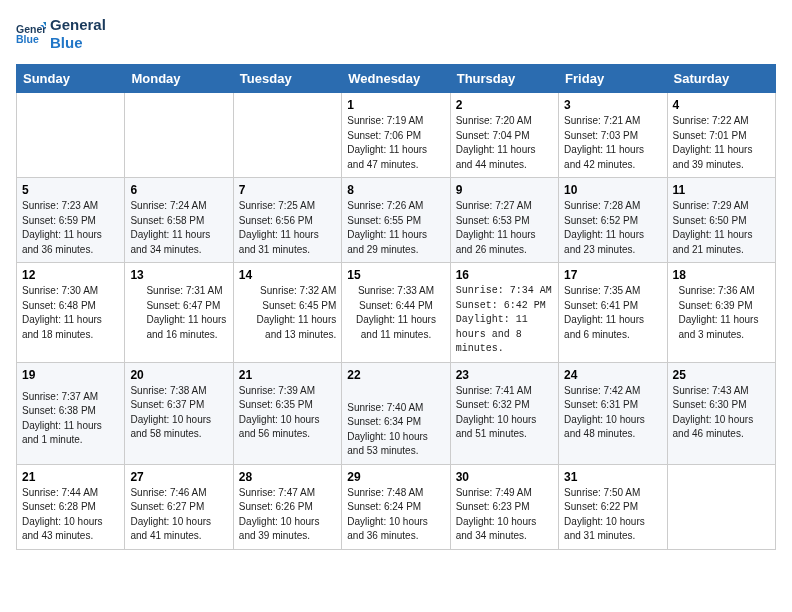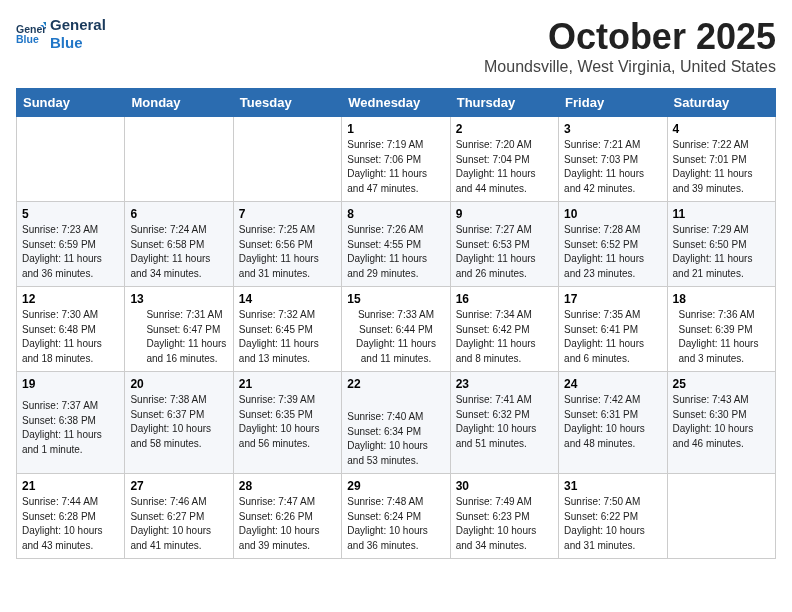--- a/index.html
+++ b/index.html
@@ -88,24 +88,20 @@
       <text x="0" y="18" font-size="14" font-weight="bold" fill="#1a3a5c">General</text>
       <text x="0" y="32" font-size="14" font-weight="bold" fill="#2176c7">Blue</text>
       <polygon points="32,8 40,14 36,8" fill="#2176c7"></polygon>
       <polygon points="36,4 40,10 40,4" fill="#1a7abf"></polygon>
     </svg>
     <div style="line-height:1.2;">
       <div style="font-size:15px;font-weight:bold;color:#1a3a5c;">General</div>
       <div style="font-size:15px;font-weight:bold;color:#2176c7;">Blue</div>
     </div>
   </div>
-  <div class="title-block">
-    <div class="month-title">October 2025</div>
-    <div class="location">Moundsville, West Virginia, United States</div>
-  </div>
 </div>
 
 <table>
   <thead>
     <tr>
     <th>Sunday</th>
         <th>Monday</th>
         <th>Tuesday</th>
         <th>Wednesday</th>
         <th>Thursday</th>
@@ -158,21 +154,21 @@
         </td>
         <td>
           <div class="day-num">7</div>
           <div class="day-info" style="white-space: pre-line;">Sunrise: 7:25 AM
 Sunset: 6:56 PM
 Daylight: 11 hours and 31 minutes.</div>
         </td>
         <td>
           <div class="day-num">8</div>
           <div class="day-info" style="white-space: pre-line;">Sunrise: 7:26 AM
-Sunset: 4:55 PM
+Sunset: 6:55 PM
 Daylight: 11 hours and 29 minutes.</div>
         </td>
         <td>
           <div class="day-num">9</div>
           <div class="day-info" style="white-space: pre-line;">Sunrise: 7:27 AM
 Sunset: 6:53 PM
 Daylight: 11 hours and 26 minutes.</div>
         </td>
         <td>
           <div class="day-num">10</div>
@@ -195,33 +191,33 @@
 Daylight: 11 hours and 18 minutes.</div>
         </td>
         <td>
           <div class="day-num">13</div>
           <div class="day-info" style="white-space: pre-line; margin-left: 16px;">Sunrise: 7:31 AM
 Sunset: 6:47 PM
 Daylight: 11 hours and 16 minutes.</div>
         </td>
         <td>
           <div class="day-num">14</div>
-          <div class="day-info" style="white-space: pre-line;">Sunrise: 7:32 AM
+          <div class="day-info" style="white-space: pre-line; text-align: right;">Sunrise: 7:32 AM
 Sunset: 6:45 PM
 Daylight: 11 hours and 13 minutes.</div>
         </td>
         <td>
           <div class="day-num">15</div>
           <div class="day-info" style="white-space: pre-line; text-align: center;">Sunrise: 7:33 AM
 Sunset: 6:44 PM
 Daylight: 11 hours and 11 minutes.</div>
         </td>
         <td>
           <div class="day-num">16</div>
-          <div class="day-info" style="white-space: pre-line;">Sunrise: 7:34 AM
+          <div class="day-info" style="white-space: pre-line; font-family: Liberation Mono, monospace;">Sunrise: 7:34 AM
 Sunset: 6:42 PM
 Daylight: 11 hours and 8 minutes.</div>
         </td>
         <td>
           <div class="day-num">17</div>
           <div class="day-info" style="white-space: pre-line;">Sunrise: 7:35 AM
 Sunset: 6:41 PM
 Daylight: 11 hours and 6 minutes.</div>
         </td>
         <td>

